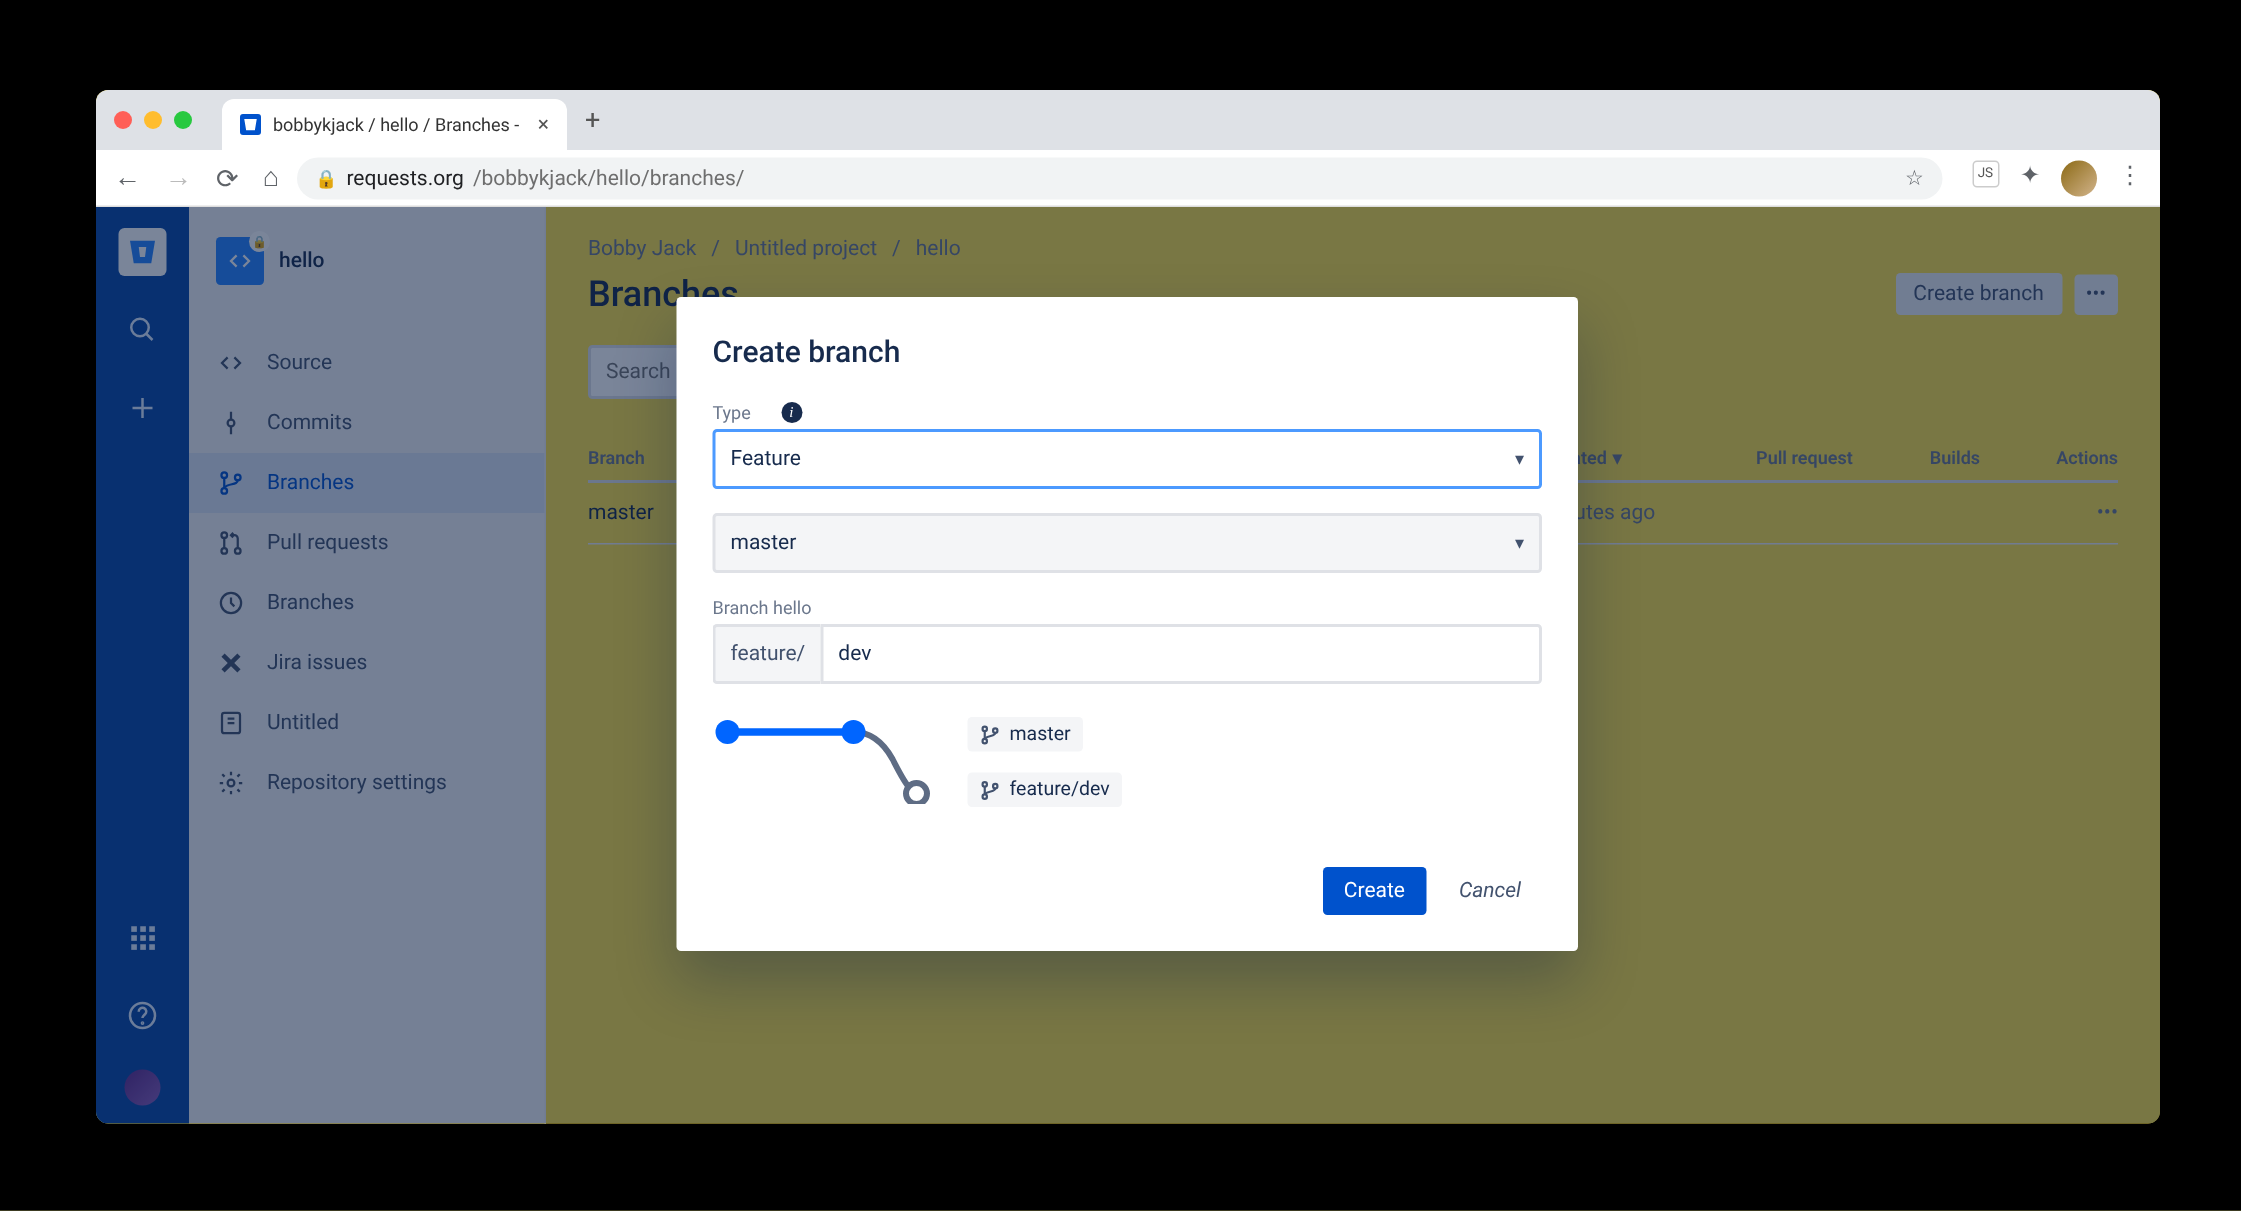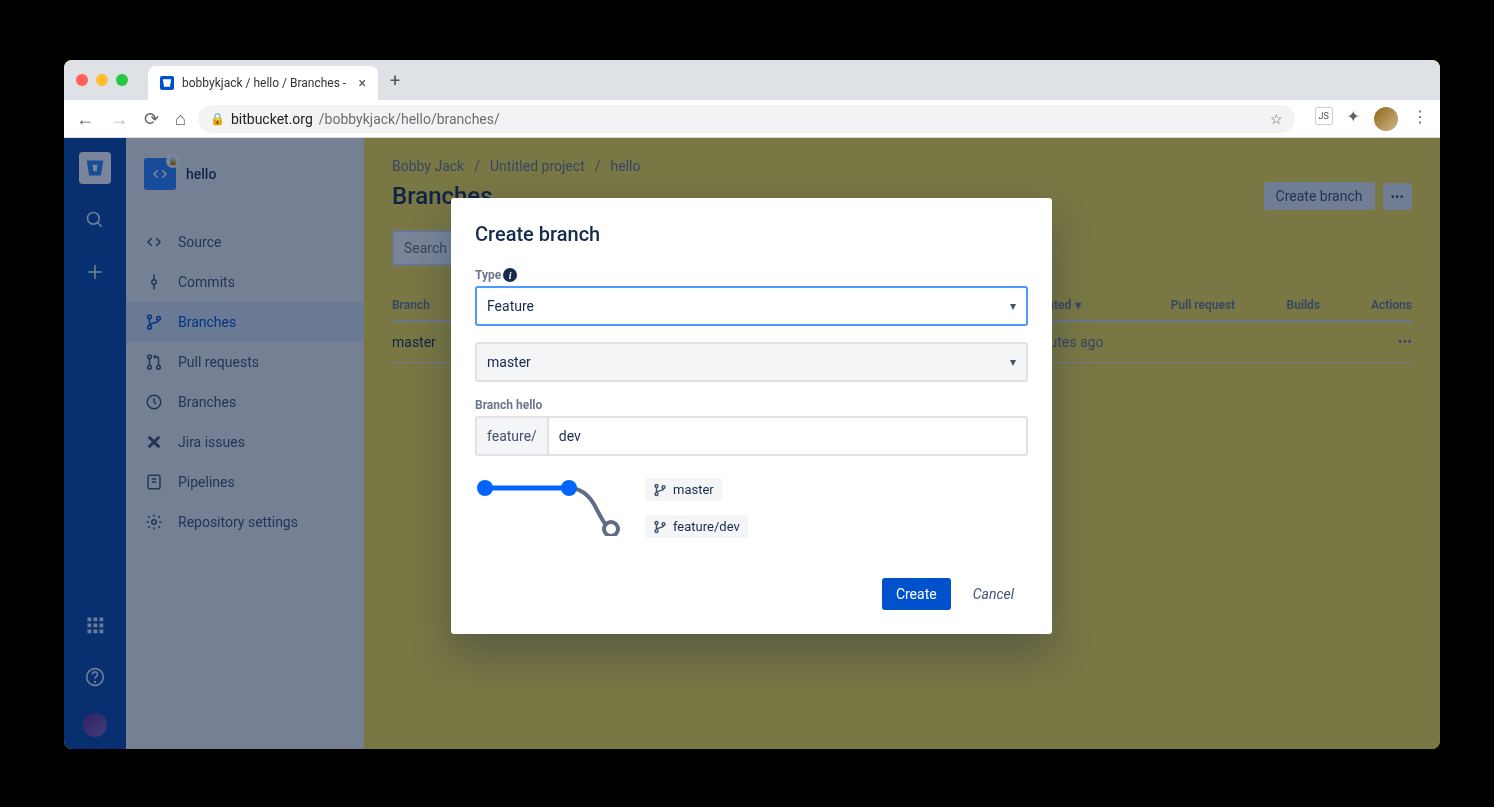--- a/index.html
+++ b/index.html
@@ -81,21 +81,21 @@
     .td-builds { width: 60px; }
     .td-actions { width: 50px; text-align: right; color: #6b778c; }
     
     
     .scrim { position: absolute; inset: 0; background: rgba(9,30,66,0.54); }
     
     
     .modal { position: absolute; left: 387px; top: 60px; width: 601px; background: #fff; border-radius: 3px; padding: 24px; box-shadow: 0 20px 40px rgba(9,30,66,0.3); }
     .modal-title { font-size: 20px; font-weight: 500; color: #172b4d; margin-bottom: 22px; }
     .field { margin-bottom: 16px; }
-    .field-label { display: flex; align-items: flex-start; gap: 2px; font-size: 12px; font-weight: 700; color: #6b778c; margin-bottom: 4px; }
+    .field-label { display: flex; align-items: flex-start; gap: 20px; font-size: 12px; font-weight: 400; color: #6b778c; margin-bottom: 4px; }
     .info-icon { width: 14px; height: 14px; background: #172b4d; color: #fff; border-radius: 50%; display: flex; align-items: center; justify-content: center; font-size: 10px; font-style: italic; font-family: Georgia, serif; }
     .select { height: 40px; border: 2px solid #dfe1e6; border-radius: 3px; display: flex; align-items: center; justify-content: space-between; padding: 0 10px; font-size: 14px; color: #172b4d; cursor: pointer; }
     .select.focused { border-color: #4c9aff; }
     .select.bg { background: #f4f5f7; }
     .chevron { color: #42526e; font-size: 12px; }
     .input-group { display: flex; height: 40px; }
     .input-prefix { border: 2px solid #dfe1e6; border-right: none; border-radius: 3px 0 0 3px; background: #f4f5f7; padding: 0 10px; display: flex; align-items: center; font-size: 14px; color: #42526e; }
     .input-field { flex: 1; border: 2px solid #dfe1e6; border-radius: 0 3px 3px 0; padding: 0 10px; font-size: 14px; color: #172b4d; }
     
     .diagram { display: flex; align-items: flex-start; gap: 20px; margin: 20px 0 40px 0; }
@@ -135,21 +135,21 @@
 
   <div class="toolbar">
     <div class="nav-arrows">
       <span class="nav-arrow">←</span>
       <span class="nav-arrow disabled">→</span>
       <span class="nav-arrow">⟳</span>
       <span class="nav-arrow">⌂</span>
     </div>
     <div class="url-bar">
       <span class="lock-icon">🔒</span>
-      <span class="url-host">bitbucket.org</span>
+      <span class="url-host">requests.org</span>
         <span class="url-path">/bobbykjack/hello/branches/</span>
       <span class="url-star">☆</span>
     </div>
     <div class="toolbar-icons">
       <div class="ext-icon">JS</div>
       <span class="puzzle">✦</span>
       <div class="avatar-small"></div>
       <span class="menu-dots-v">⋮</span>
     </div>
   </div>
@@ -274,21 +274,21 @@
           <span>Jira issues</span>
         </div>
         <div class="sidebar-item">
           <span class="sb-icon">
               <svg width="18" height="18" viewBox="0 0 24 24" fill="none" stroke="currentColor" stroke-width="2">
                 <rect x="4" y="3" width="16" height="18" rx="2"></rect>
                 <line x1="9" y1="8" x2="15" y2="8"></line>
                 <line x1="9" y1="12" x2="15" y2="12"></line>
               </svg>
             </span>
-          <span>Pipelines</span>
+          <span>Untitled</span>
         </div>
         <div class="sidebar-item">
           <span class="sb-icon">
               <svg width="18" height="18" viewBox="0 0 24 24" fill="none" stroke="currentColor" stroke-width="2">
                 <circle cx="12" cy="12" r="3"></circle>
                 <path d="M12 2v3M12 19v3M4.2 4.2l2.1 2.1M17.7 17.7l2.1 2.1M2 12h3M19 12h3M4.2 19.8l2.1-2.1M17.7 6.3l2.1-2.1"></path>
               </svg>
             </span>
           <span>Repository settings</span>
         </div>

